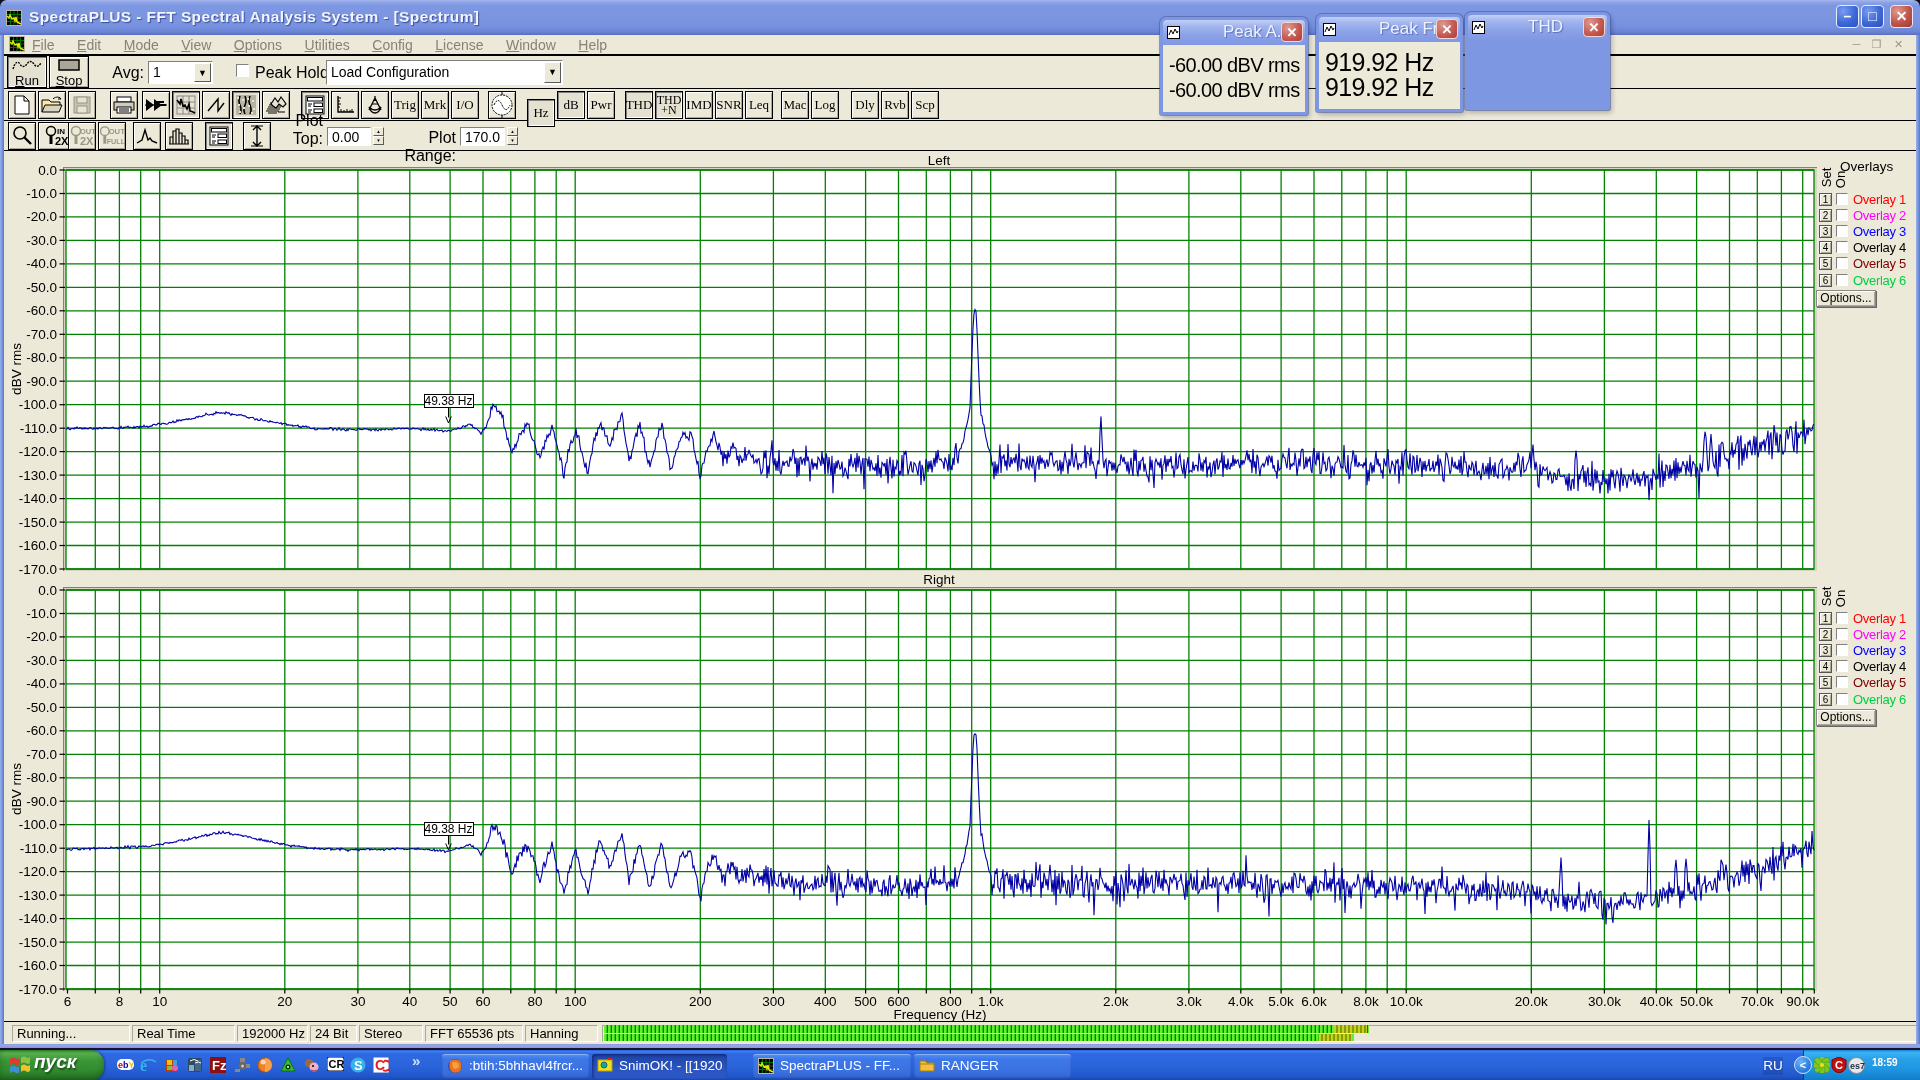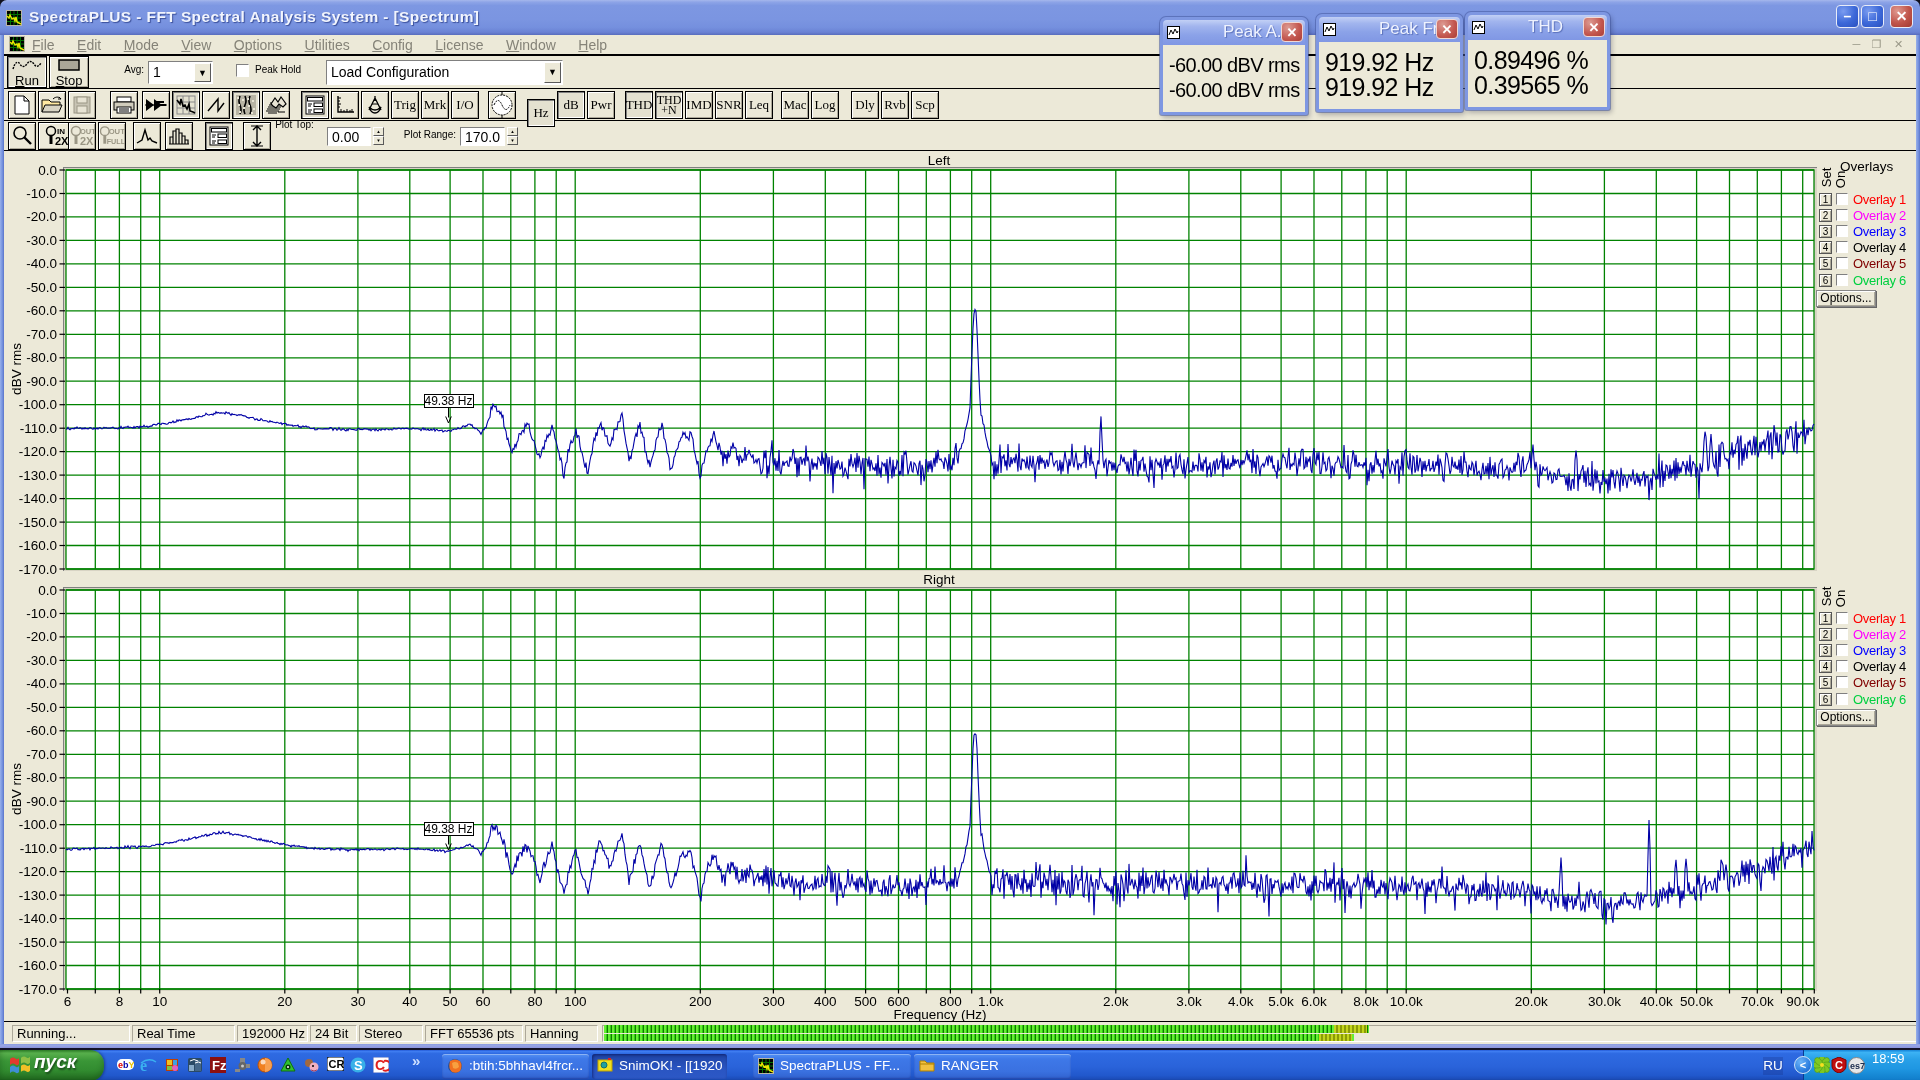--- a/index.html
+++ b/index.html
@@ -17,21 +17,21 @@
 #menubar .mico { position:absolute; left:5px; top:1px; }
 .mi { position:relative; color:#858378; font-size:14px; margin-right:22.5px; }
 #menuitems { position:absolute; left:28px; top:1px; }
 .mdib { position:absolute; top:1px; width:19px; height:17px; color:#9a9888; text-align:center; font-size:11px; line-height:16px; }
 .sepline { position:absolute; left:4px; width:1912px; height:1.5px; background:#000; }
 .tb { position:absolute; background:#ece9d8; border:1.5px solid #000;
   box-shadow:inset 1px 1px 0 #fff, inset -1px -1px 0 #aca899;
   display:flex; align-items:center; justify-content:center; }
 .tb.p { box-shadow:inset 1px 1px 0 #808080, inset -1px -1px 0 #fff; background:#e4e1d0; }
 .serif { font-family:"Liberation Serif", serif; font-size:13px; color:#000; text-align:center; }
-.lbl { position:absolute; font-size:10px; color:#000; }
+.lbl { position:absolute; font-size:16px; color:#000; }
 .combo { position:absolute; background:#fff; border:1.5px solid; border-color:#808080 #fff #fff #808080; }
 .combo .cv { position:absolute; left:4px; top:2px; font-size:14px; }
 .combo .ca { position:absolute; right:1px; top:1px; bottom:1px; width:17px; background:#ece9d8;
   border:1px solid; border-color:#fff #5a5a5a #5a5a5a #fff; color:#000; font-size:8px; text-align:center; }
 .combo .ca::after { content:"\25BC"; position:relative; top:4px; font-size:9px; }
 .chk { position:absolute; width:13px; height:13px; background:#fff; border:1.5px solid; border-color:#808080 #fff #fff #808080; }
 .spin { position:absolute; width:11px; height:18px; }
 .spin div { width:11px; height:9px; background:#ece9d8; border:1px solid; border-color:#fff #5a5a5a #5a5a5a #fff;
   font-size:4.5px; color:#000; text-align:center; line-height:7px; }
 .numbox { position:absolute; background:#fff; border:1.5px solid; border-color:#808080 #fff #fff #808080; font-size:14px; padding:1px 0 0 4px; }
@@ -82,21 +82,21 @@
 .tkt { position:absolute; left:27px; top:4px; right:4px; color:#fff; font-size:13.5px; white-space:nowrap; overflow:hidden; }
 #tray { position:absolute; left:1804px; top:0; width:116px; height:31px;
   background:linear-gradient(180deg,#1583d8 0%,#3cb2f4 8%,#28a0e8 30%,#1f97e2 60%,#1280cd 93%,#0e74c0 100%);
   box-shadow:-1px 0 0 #0a3a90; }
 #ru { position:absolute; left:1763px; top:6.5px; width:20px; height:18px; background:rgba(20,40,120,0.25);
   color:#fff; font-size:13.5px; text-align:center; line-height:18px; }
 #chevbtn { position:absolute; left:1794px; top:6px; width:18px; height:18px; border-radius:50%;
   background:radial-gradient(circle at 35% 30%,#6cb4f8 0%,#2d7fe0 60%,#1a5cc0 100%);
   border:1px solid #d0e4f8; color:#fff; font-size:11px; font-weight:bold; text-align:center; line-height:16px; }
 .tri { position:absolute; top:7px; }
-#clock { position:absolute; left:1872px; top:1px; color:#fff; font-size:13px; }
+#clock { position:absolute; left:1872px; top:7px; color:#fff; font-size:10px;font-weight:bold; }
 .sideborder { position:absolute; top:35px; width:4px; height:1014px;
   background:linear-gradient(90deg,#98b0ea 0,#7491de 60%,#5a74c8 100%); }
 #winbottom { position:absolute; left:0; top:1043.5px; width:1920px; height:4.5px;
   background:linear-gradient(180deg,#8a9ce2 0,#97a5e4 40%,#8d95dd 100%); }
 </style></head>
 <body>
 <div style="position:absolute;top:0;left:0;width:1920px;height:9px;background:#10101c"></div>
 <div id="client"></div>
 <div id="titlebar">
     <span class="ico"><svg width="16" height="16" viewBox="0 0 16 16">
@@ -352,21 +352,21 @@
       <rect x="9" y="14" width="8.5" height="3.5" fill="none" stroke="#000"></rect>
       <path d="M3,9 h4 M3,11 h3 M3,15 h4 M3,17 h3" stroke="#000"></path>
     </svg>
   </div>
 <div class="tb " style="left:243px;top:122px;width:28px;height:28px">
     <svg width="18" height="22" viewBox="0 0 18 22">
       <path d="M9,2 V20 M5,5 L9,1 L13,5 M5,17 L9,21 L13,17" stroke="#000" stroke-width="1.4" fill="none"></path>
       <path d="M3,1 H15 M3,21 H15" stroke="#000" stroke-width="1.2"></path>
     </svg>
   </div>
-<span class="lbl" style="left:266px;width:57px;text-align:center;top:119px">Plot Top:</span>
+<span class="lbl" style="left:266px;width:57px;text-align:right;top:112px">Plot Top:</span>
 <div class="numbox" style="left:327px;top:127px;width:44px;height:19px">0.00</div>
 <div class="spin" style="left:373px;top:127px">
     <div class="su">▲</div>
     <div class="sd">▼</div>
   </div>
 <span class="lbl" style="left:384px;width:72px;text-align:right;top:129px">Plot Range:</span>
 <div class="numbox" style="left:460px;top:127px;width:45px;height:19px">170.0</div>
 <div class="spin" style="left:507px;top:127px">
     <div class="su">▲</div>
     <div class="sd">▼</div>
@@ -736,24 +736,20 @@
   </div>
 <div class="fwin" style="left:1465px;top:12px;width:145px;height:98px">
     <div class="ftb">
       <span class="fico"><svg width="13" height="13" viewBox="0 0 13 13">
           <rect x="0.5" y="0.5" width="12" height="12" fill="#fff" stroke="#000"></rect>
           <path d="M2,9 L4,4 L6,8 L8,3 L10,7 L11,5" stroke="#000" fill="none"></path>
         </svg></span>
       <span class="ftt">THD</span>
       <span class="fx">✕</span>
     </div>
-    <div class="fbody">
-      <div class="fv" style="font-size:25px">0.89496 %</div>
-      <div class="fv" style="font-size:25px">0.39565 %</div>
-    </div>
   </div>
 <div id="statusbar">
     <div class="sp" style="left:8px;width:118px">Running...</div>
     <div class="sp" style="left:128px;width:103px">Real Time</div>
     <div class="sp" style="left:233px;width:71px">192000 Hz</div>
     <div class="sp" style="left:306px;width:47px">24 Bit</div>
     <div class="sp" style="left:355px;width:64px">Stereo</div>
     <div class="sp" style="left:421px;width:98px">FFT 65536 pts</div>
     <div class="sp" style="left:521px;width:73px">Hanning</div>
     <div class="sp" style="left:598px;width:1318px"></div>

